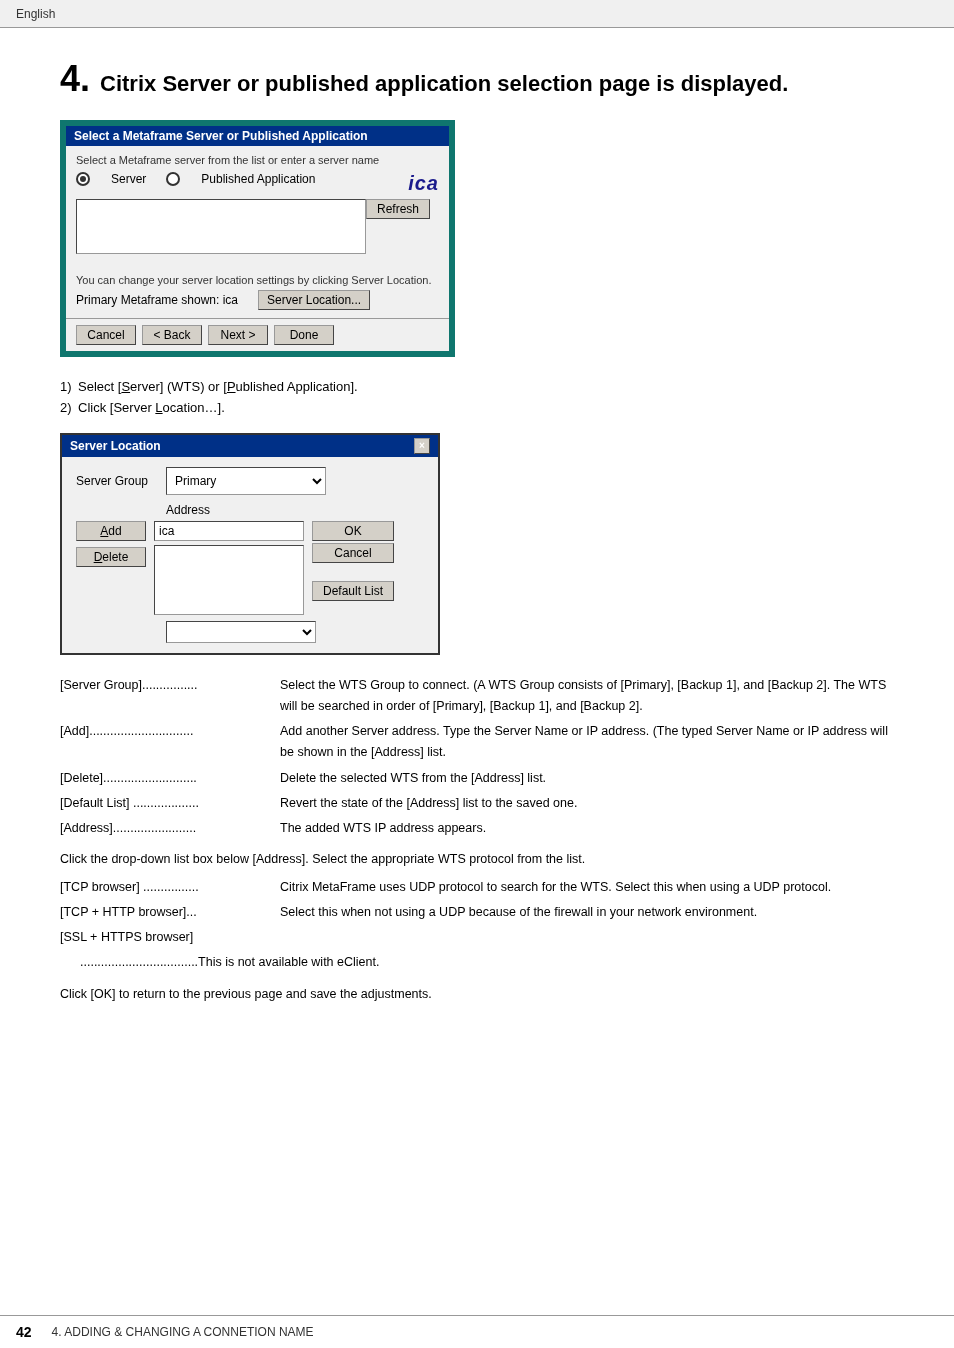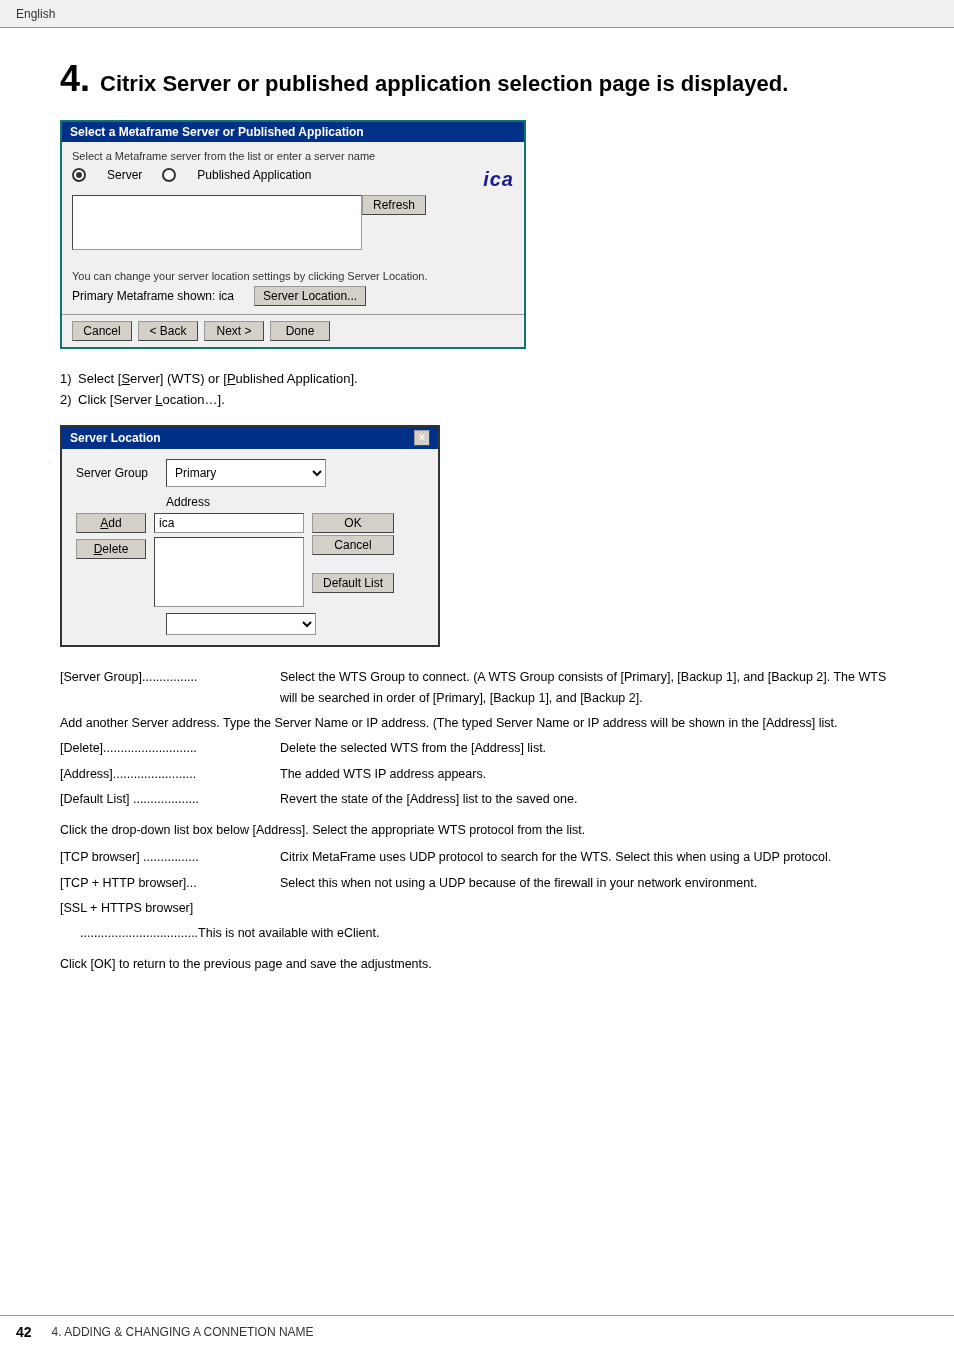--- a/index.html
+++ b/index.html
@@ -46,24 +46,24 @@
       gap: 10px;
     }
 
     .step-number {
       font-size: 36px;
       font-weight: bold;
     }
 
     
     .dialog-box {
-      border: 2px solid #0f766e;
+      border: 6px solid #0f766e;
       background: #f0f0f0;
       margin-bottom: 20px;
-      width: 466px;
+      width: 395px;
     }
 
     .dialog-titlebar {
       background: #003087;
       color: #fff;
       padding: 3px 8px;
       font-size: 12px;
       font-weight: bold;
       display: flex;
       align-items: center;
@@ -462,36 +462,37 @@
     </div>
 
     <div class="desc-section">
 
       <div class="desc-row">
         <span class="desc-key">[Server Group]................</span>
         <span class="desc-value">Select the WTS Group to connect.  (A WTS Group consists of [Primary], [Backup 1], and [Backup 2]. The WTS will be searched in order of [Primary], [Backup 1], and [Backup 2].</span>
       </div>
 
       <div class="desc-row">
+        <span class="desc-key">[Add]..............................</span>
         <span class="desc-value">Add another Server address.  Type the Server Name or IP address.  (The typed Server Name or IP address will be shown in the [Address] list.</span>
       </div>
 
       <div class="desc-row">
         <span class="desc-key">[Delete]...........................</span>
         <span class="desc-value">Delete the selected WTS from the [Address] list.</span>
       </div>
 
       <div class="desc-row">
+        <span class="desc-key">[Default List] ...................</span>
+        <span class="desc-value">Revert the state of the [Address] list to the saved one.</span>
+      </div>
+
+      <div class="desc-row">
         <span class="desc-key">[Address]........................</span>
         <span class="desc-value">The added WTS IP address appears.</span>
-      </div>
-
-      <div class="desc-row">
-        <span class="desc-key">[Default List] ...................</span>
-        <span class="desc-value">Revert the state of the [Address] list to the saved one.</span>
       </div>
 
       <div style="margin: 10px 0 6px 0;">Click the drop-down list box below [Address].  Select the appropriate WTS protocol from the list.</div>
 
       <div class="desc-row">
         <span class="desc-key">[TCP browser] ................</span>
         <span class="desc-value">Citrix MetaFrame uses UDP protocol to search for the WTS.  Select this when using a UDP protocol.</span>
       </div>
 
       <div class="desc-row">

